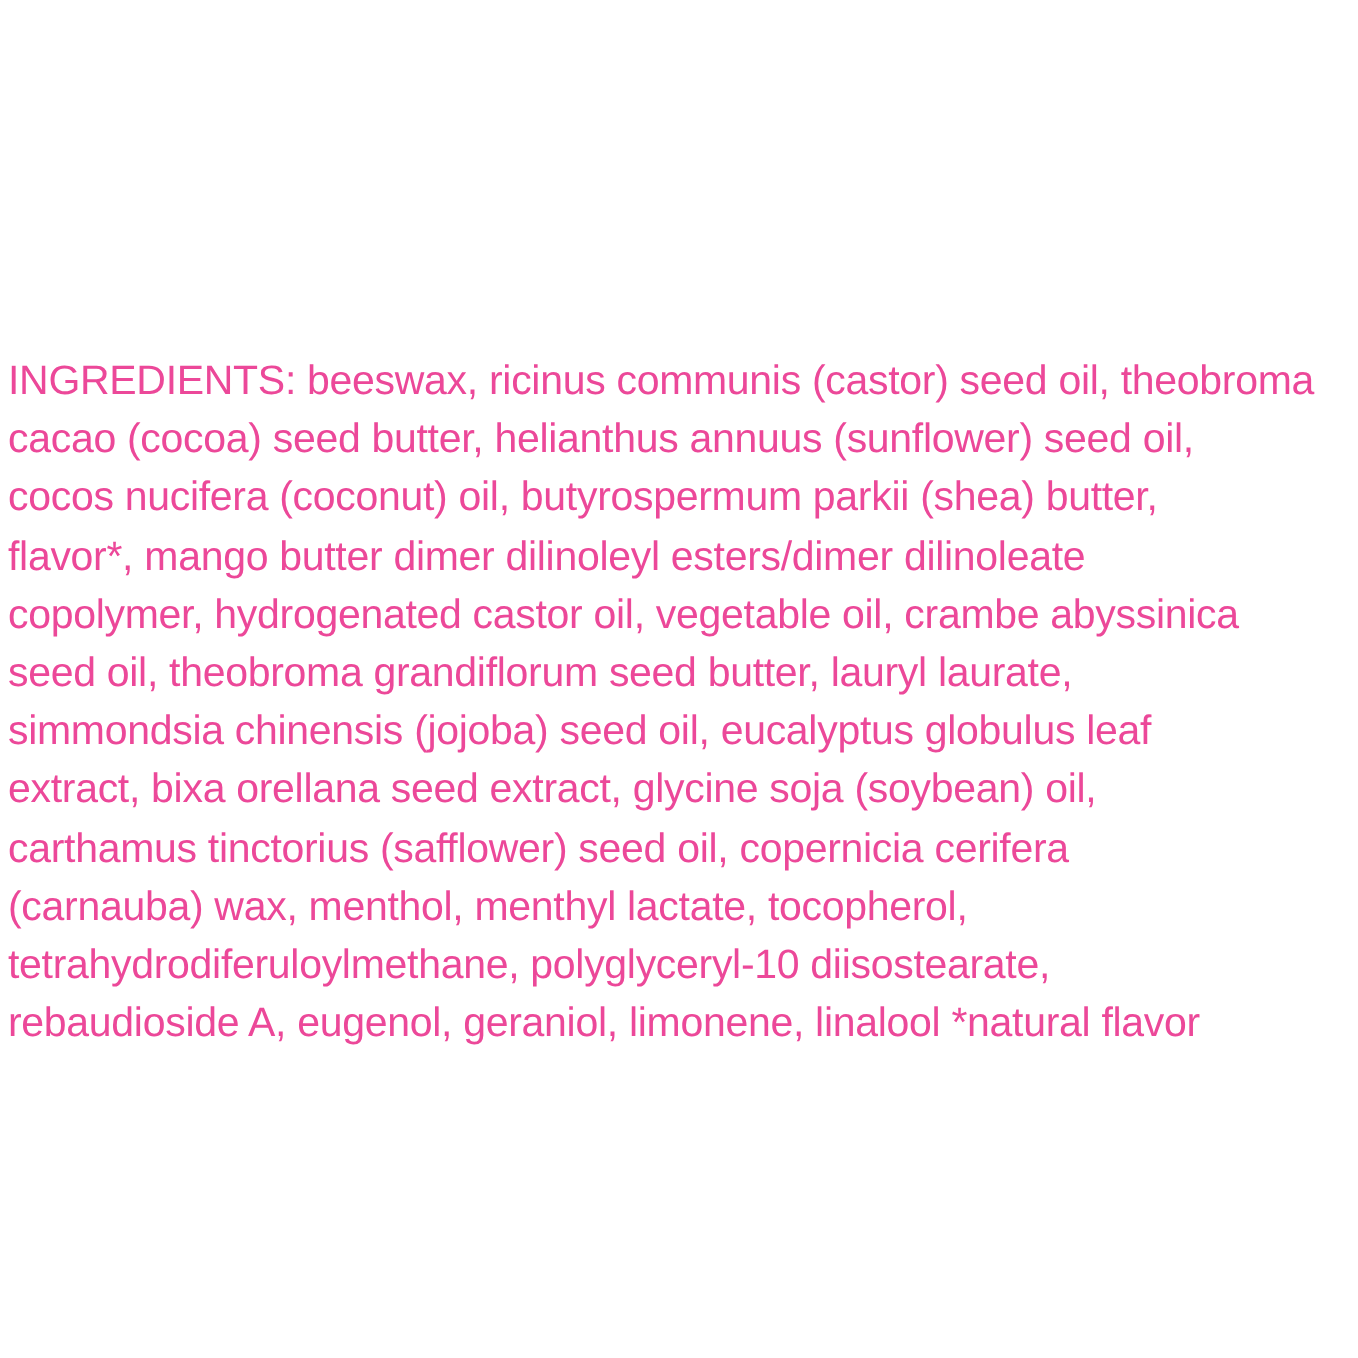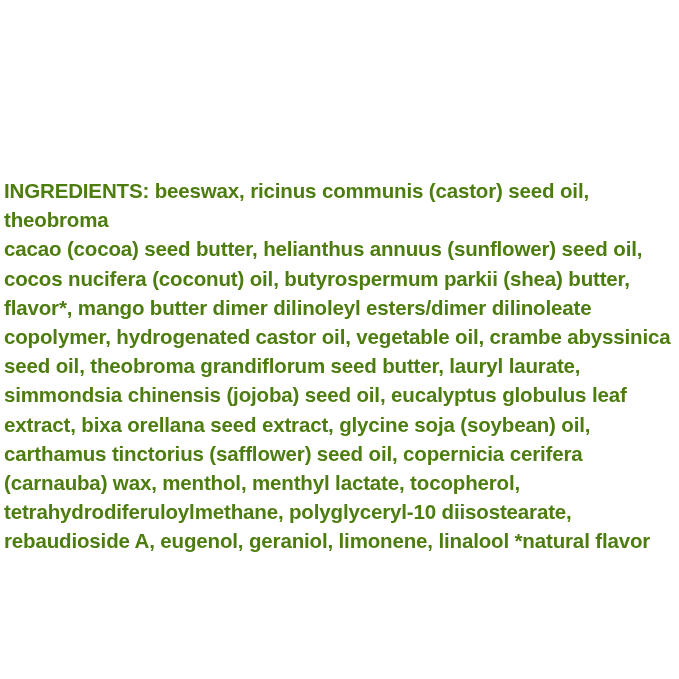--- a/index.html
+++ b/index.html
@@ -21,24 +21,23 @@
     box-sizing: border-box;
   }
   .ingredients-block {
     position: absolute;
     left: 4px;
     top: 176px;
     width: 676px;
     font-size: 20.5px;
     line-height: 29.2px;
     letter-spacing: -0.15px;
-    color: #4d7c0f;
+    color: #ec4899;
     white-space: pre-wrap;
     word-break: normal;
-    font-weight: bold;
   }
 </style>
 </head>
 <body>
 
 <div class="page">
   <div class="ingredients-block">INGREDIENTS: beeswax, ricinus communis (castor) seed oil, theobroma
 cacao (cocoa) seed butter, helianthus annuus (sunflower) seed oil,
 cocos nucifera (coconut) oil, butyrospermum parkii (shea) butter,
 flavor*, mango butter dimer dilinoleyl esters/dimer dilinoleate

